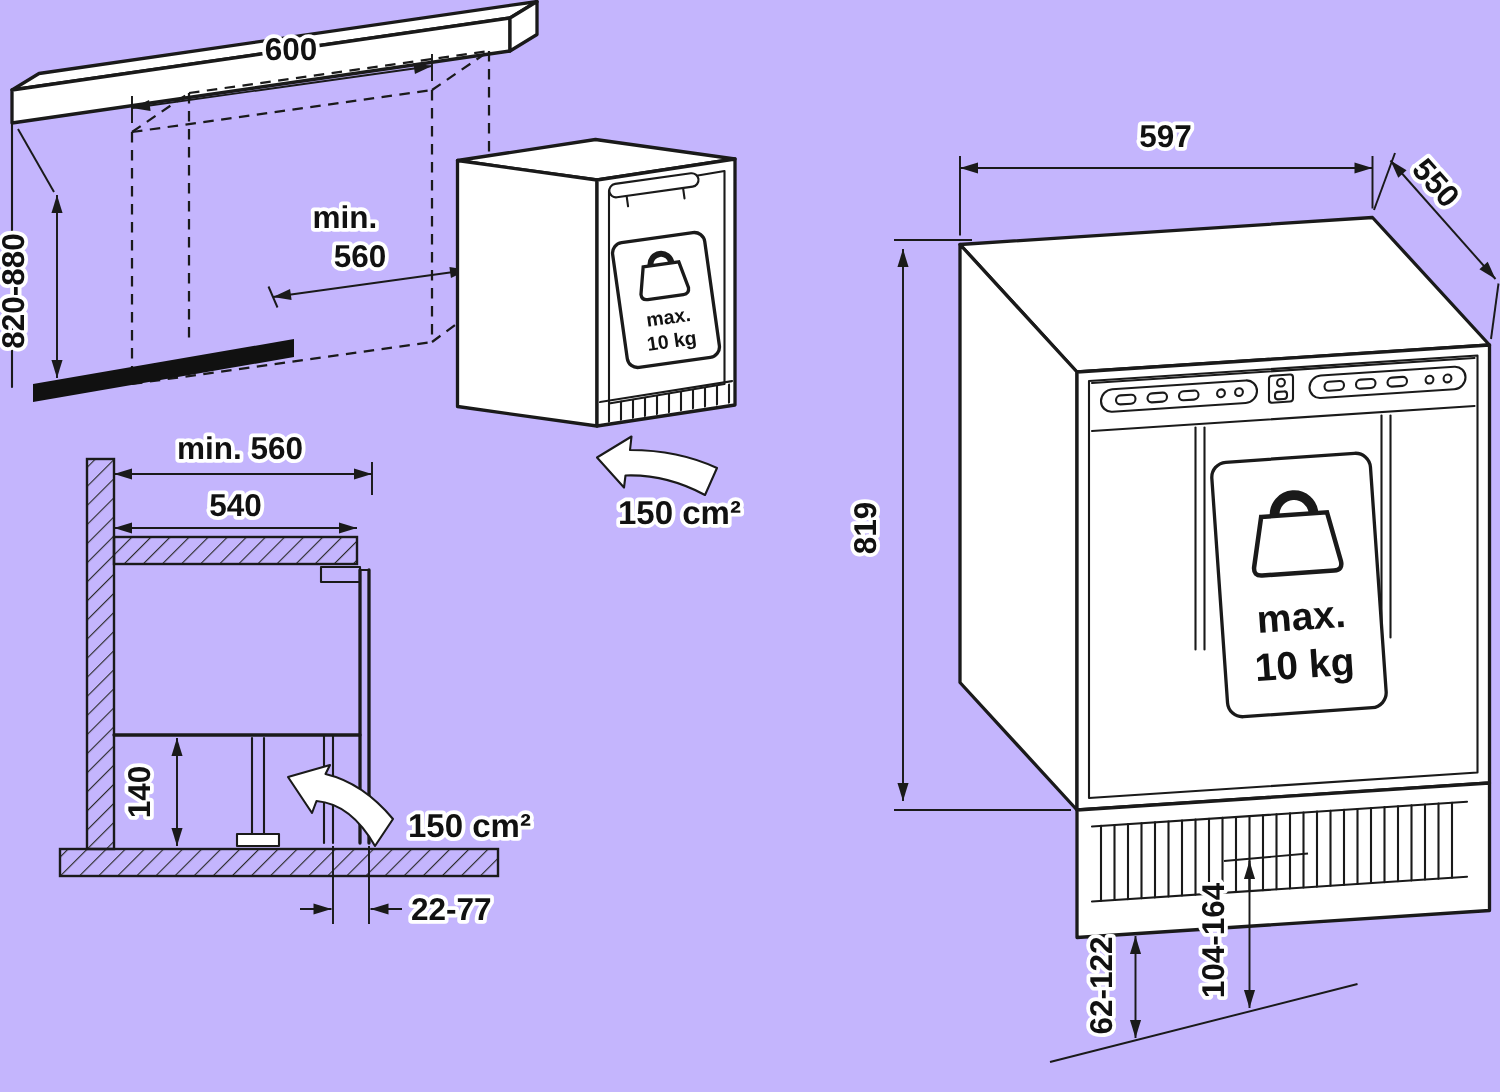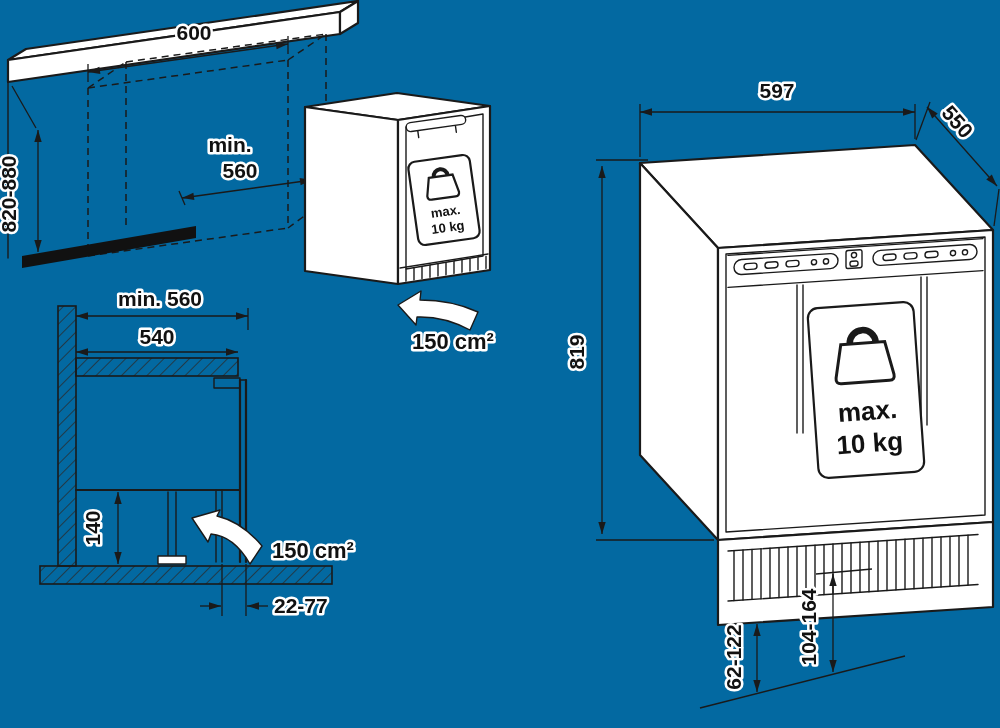--- a/index.html
+++ b/index.html
@@ -1,16 +1,16 @@
 <!DOCTYPE html>
 <html><head>
 <meta charset="utf-8">
 <style>
   html,body{margin:0;padding:0;background:#fff}
-  .wrap{width:1000px;height:728px;position:relative;background:#0369a1}
+  .wrap{width:1000px;height:728px;position:relative;background:#c4b5fd}
   svg{display:block}
   
   .s  {stroke:#1a1a1a;fill:none;stroke-width:2.2;stroke-linecap:round;stroke-linejoin:round}
   .sf {stroke:#1a1a1a;fill:#ffffff;stroke-width:2.2;stroke-linejoin:round}
   .t  {stroke:#1a1a1a;fill:none;stroke-width:1.4;stroke-linecap:round;stroke-linejoin:round}
   .tf {stroke:#1a1a1a;fill:#ffffff;stroke-width:1.4;stroke-linejoin:round}
   .d  {stroke:#1a1a1a;fill:none;stroke-width:1.5;stroke-dasharray:7 5}
   .dim{stroke:#1a1a1a;fill:none;stroke-width:1.3}
   .blk{fill:#111;stroke:none}
   .hs {stroke:#1a1a1a;stroke-width:1.6;fill:url(#hatch)}

